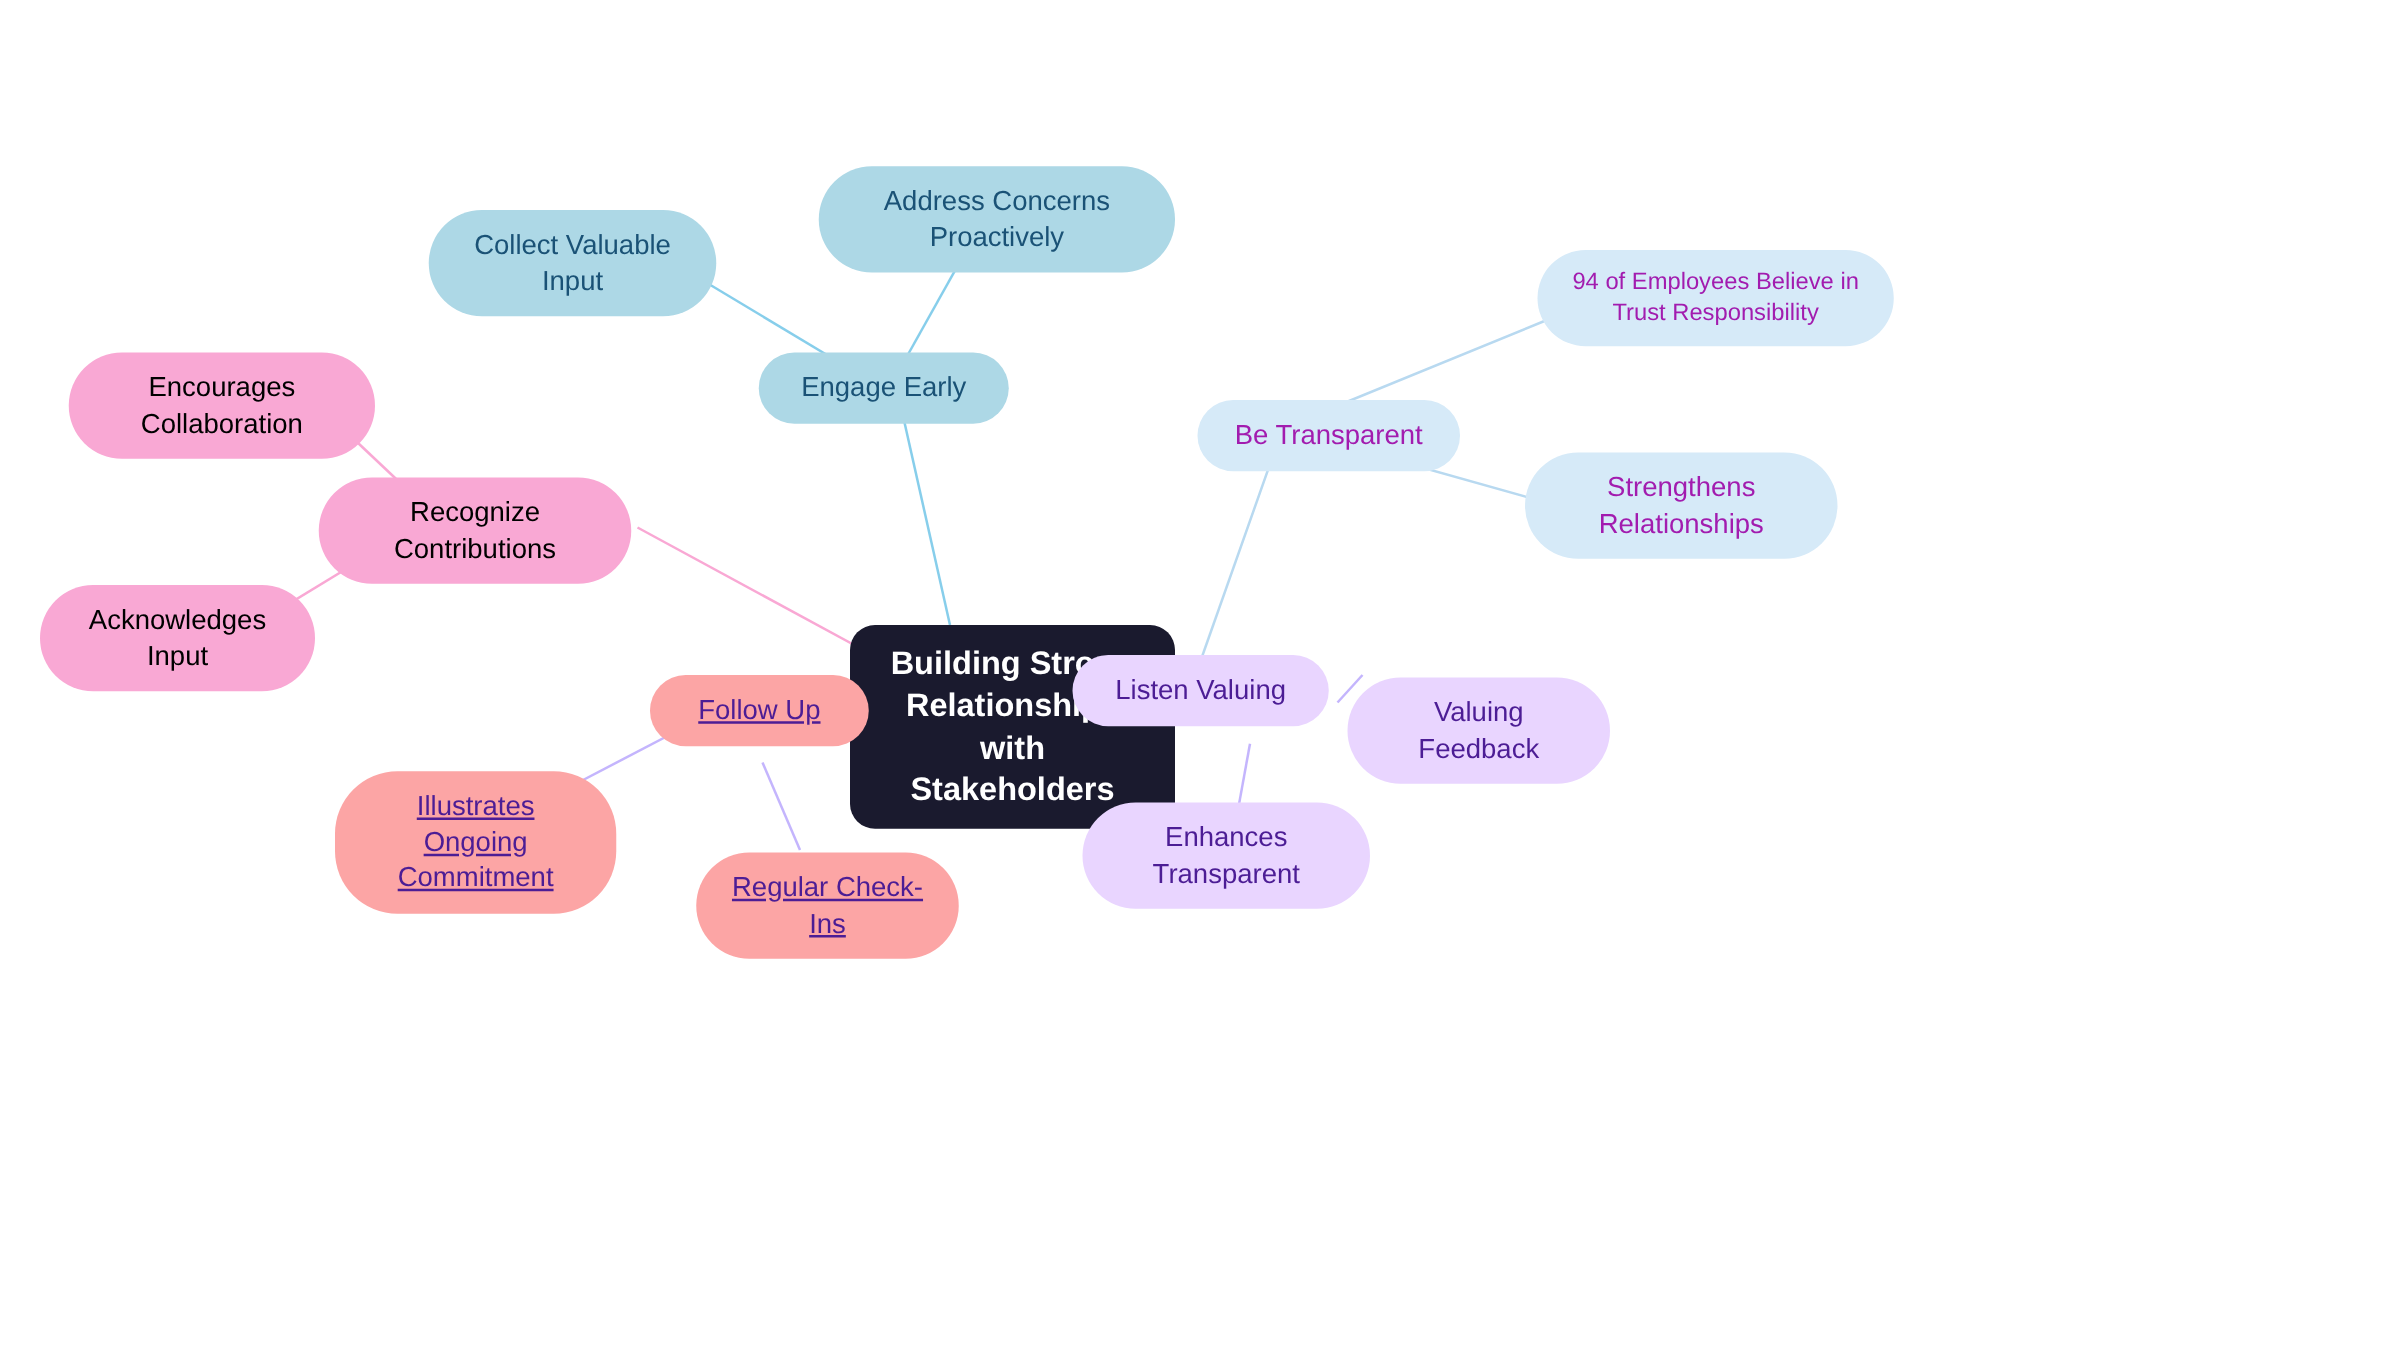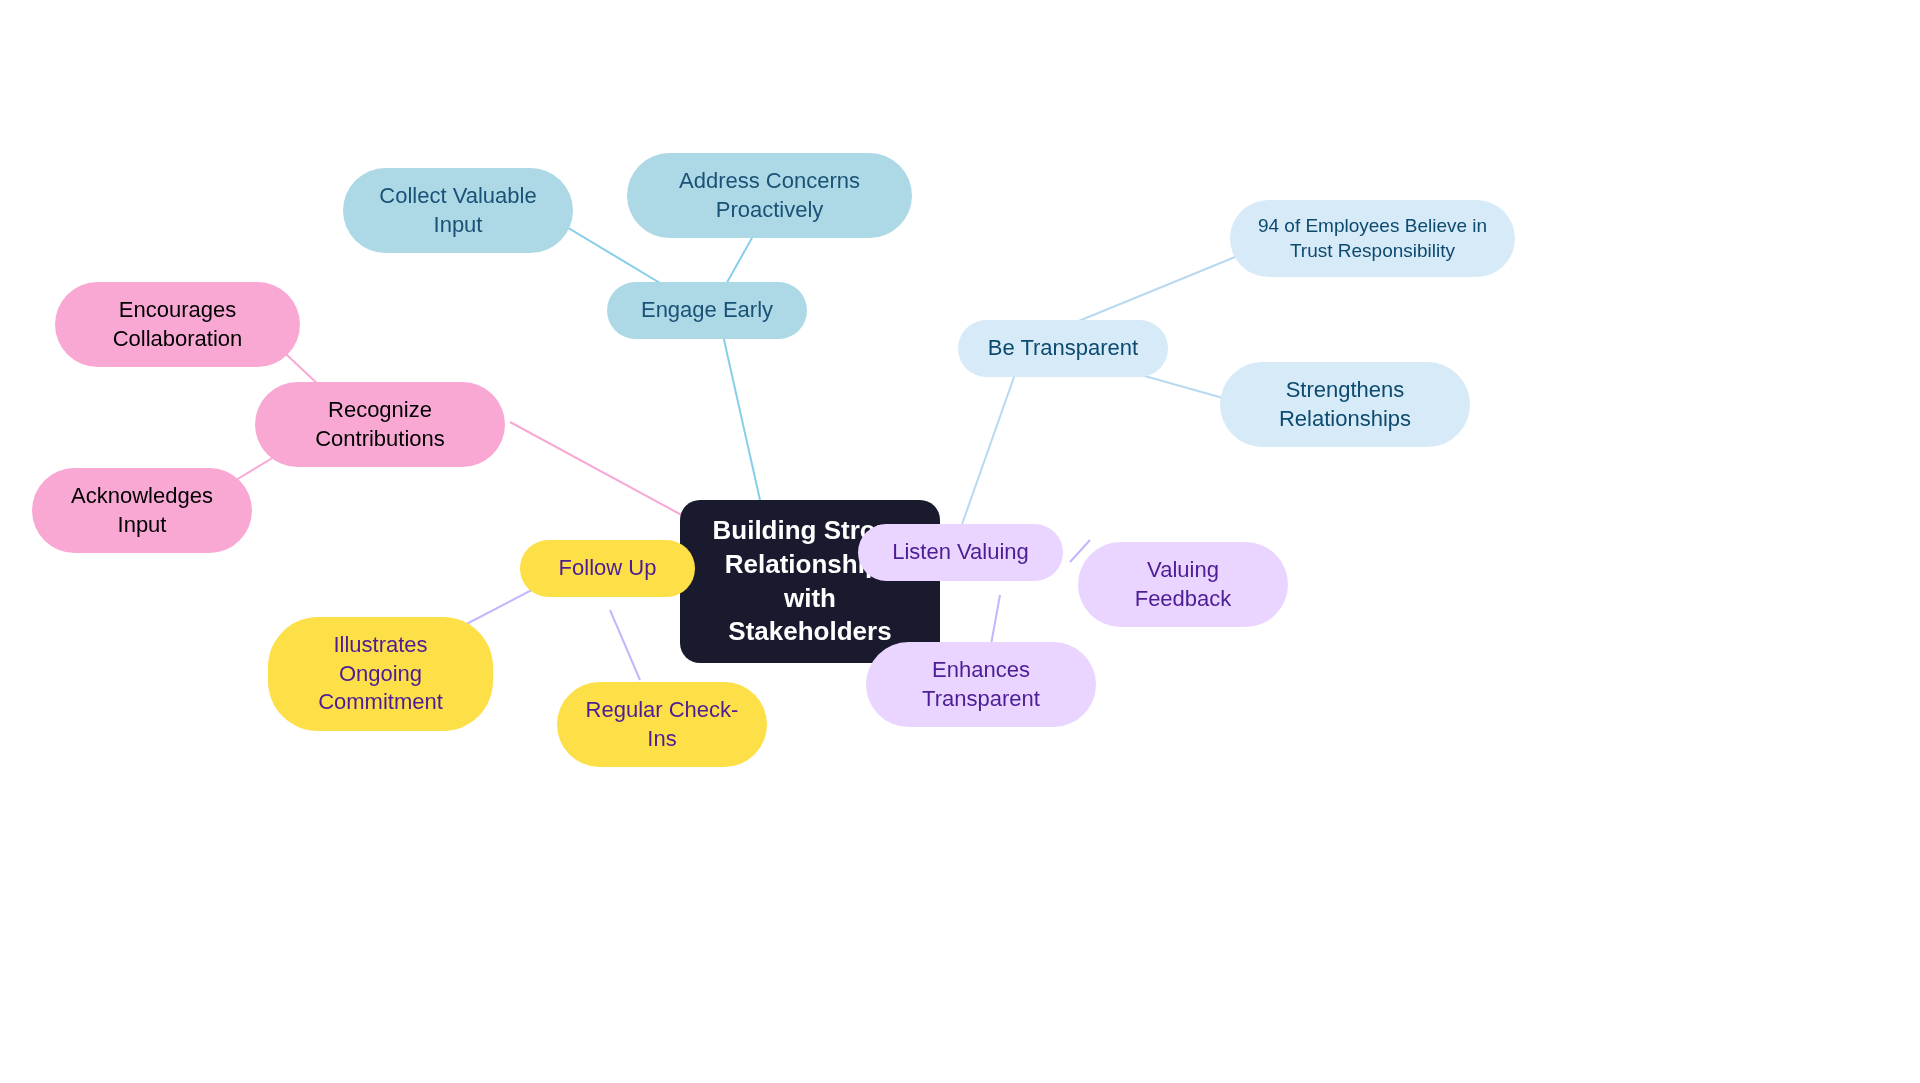--- a/index.html
+++ b/index.html
@@ -39,29 +39,30 @@
       border-radius: 20px;
       width: 260px;
       min-height: 90px;
     }
     .node-blue {
       background: #add8e6;
       color: #1a5276;
     }
     .node-blue-light {
       background: #d6eaf8;
-      color: #0c4a6e;
+      color: #a21caf;
     }
     .node-pink {
       background: #f9a8d4;
       color: #000000;
     }
     .node-purple {
-      background: #fde047;
+      background: #fca5a5;
       color: #4c1d95;
+      text-decoration: underline;
     }
     .node-purple-light {
       background: #e9d5ff;
       color: #4c1d95;
     }
   </style>
 </head>
 <body>
 
 <svg id="connections">
@@ -96,21 +97,21 @@
 
   <line x1="1000" y1="595" x2="990" y2="650" stroke="#c4b5fd" stroke-width="2"></line>
 </svg>
 
 <div class="node node-center" style="left:680px; top:500px; width:260px;">Building Strong Relationships with Stakeholders</div>
 
 <div class="node node-blue" style="left:607px; top:282px; width:200px;">Engage Early</div>
 
 <div class="node node-blue" style="left:343px; top:168px; width:230px;">Collect Valuable Input</div>
 
-<div class="node node-blue" style="left:627px; top:133px; width:285px;margin-top:20px;">Address Concerns Proactively</div>
+<div class="node node-blue" style="left:655px; top:133px; width:285px;">Address Concerns Proactively</div>
 
 <div class="node node-blue-light" style="left:958px; top:320px; width:210px;">Be Transparent</div>
 
 <div class="node node-blue-light" style="left:1230px; top:200px; width:285px; font-size:19px;">94 of Employees Believe in Trust Responsibility</div>
 
 <div class="node node-blue-light" style="left:1220px; top:362px; width:250px;">Strengthens Relationships</div>
 
 <div class="node node-pink" style="left:255px; top:382px; width:250px;">Recognize Contributions</div>
 
 <div class="node node-pink" style="left:55px; top:282px; width:245px;">Encourages Collaboration</div>

